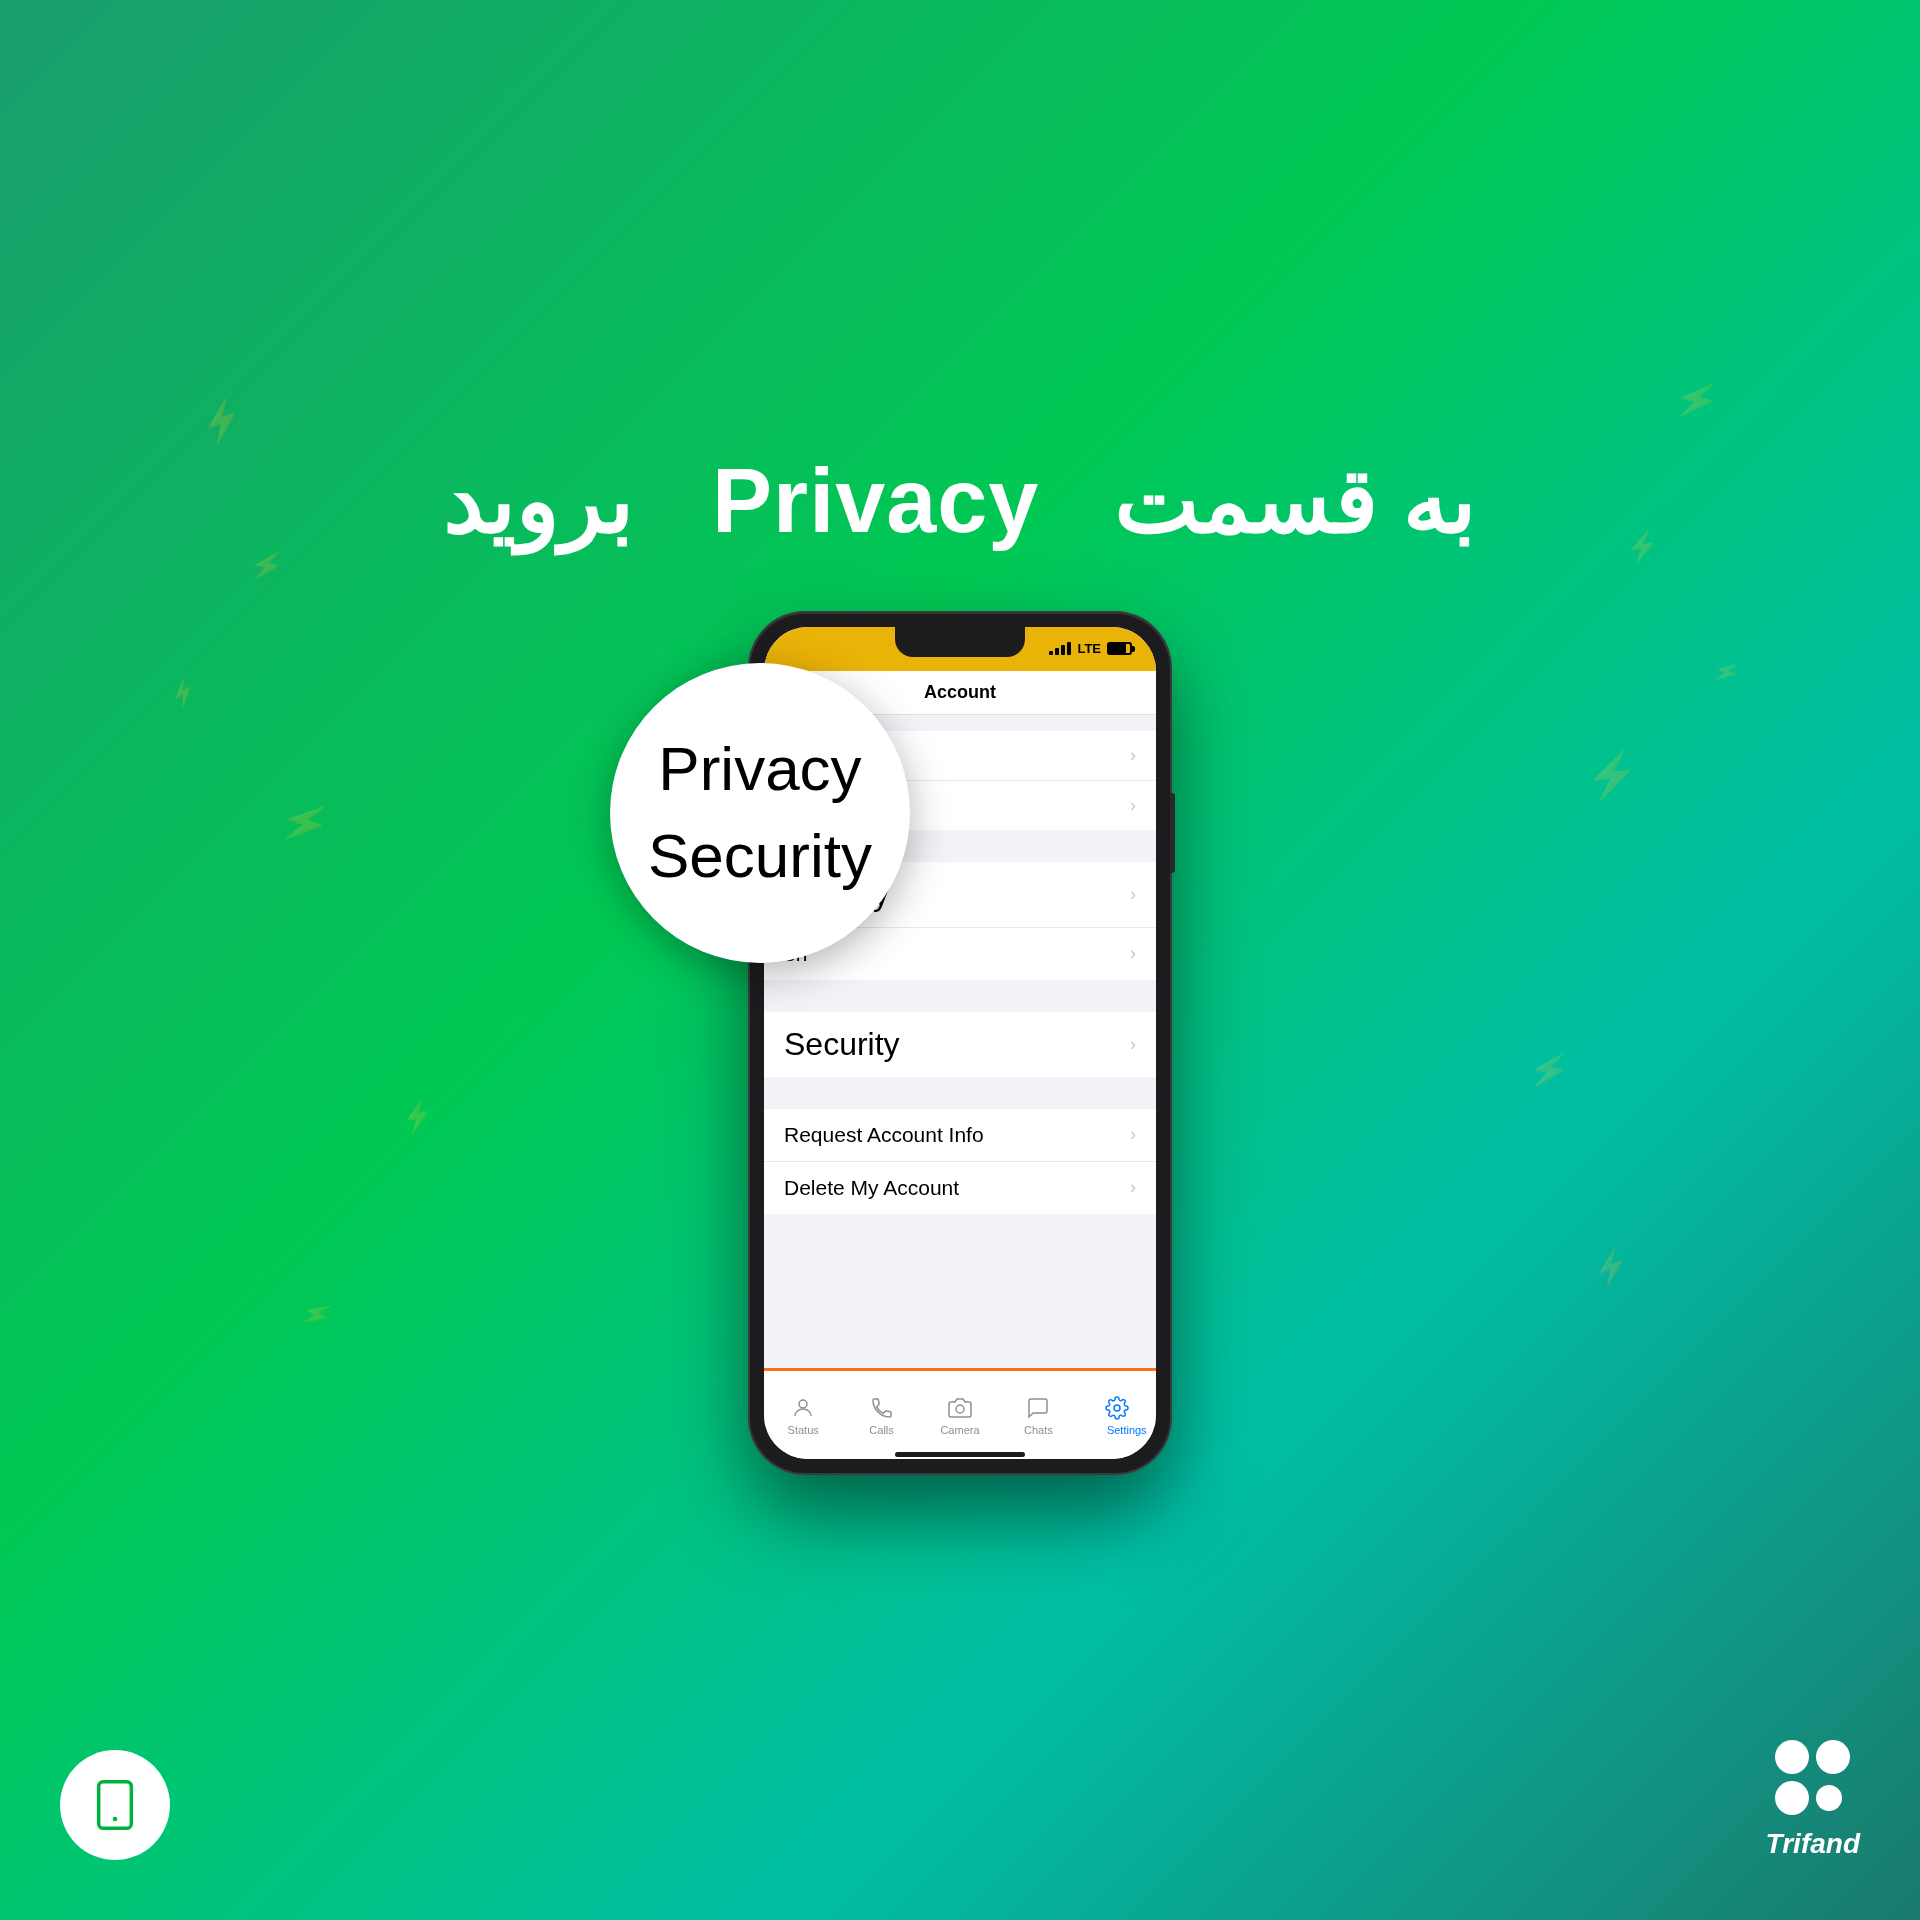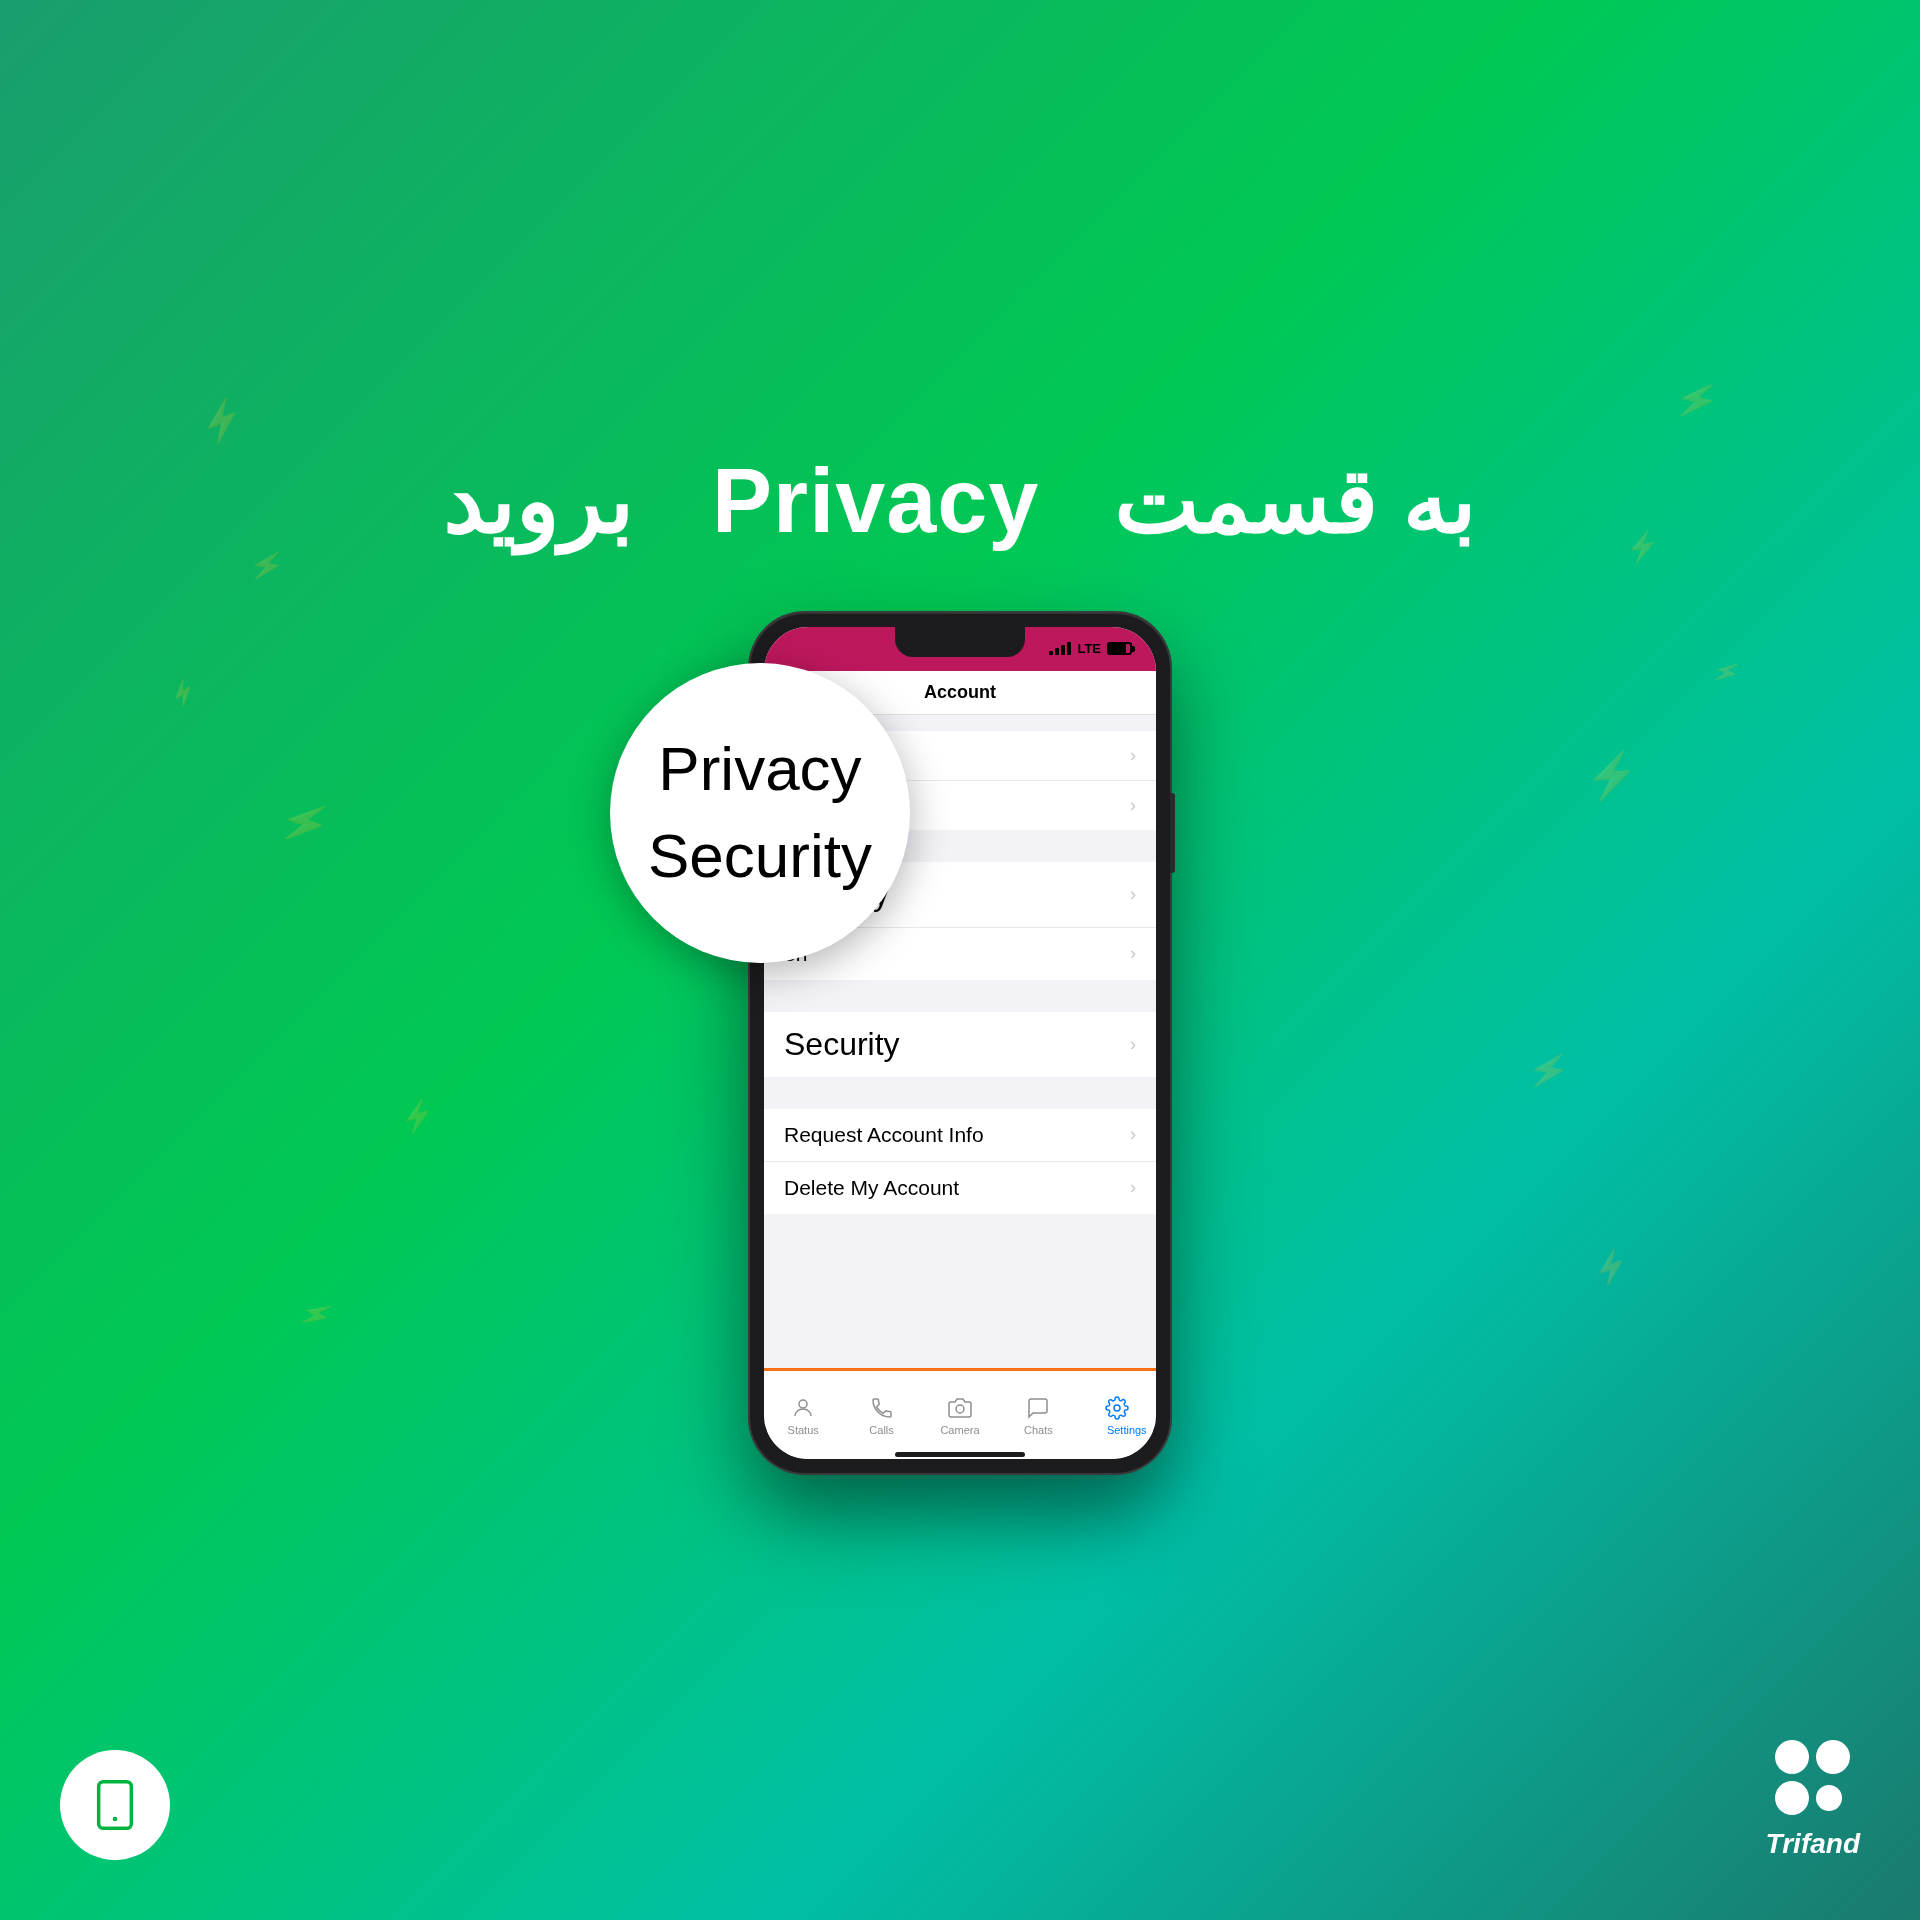--- a/index.html
+++ b/index.html
@@ -108,21 +108,21 @@
       width: 130px;
       height: 30px;
       background: #1c1c1e;
       border-radius: 0 0 18px 18px;
       z-index: 10;
     }
 
     
     .status-bar {
       height: 44px;
-      background: #be185d;
+      background: #eab308;
       display: flex;
       align-items: center;
       justify-content: space-between;
       padding: 0 24px;
       flex-shrink: 0;
     }
 
     .status-time {
       font-size: 15px;
       font-weight: 600;

